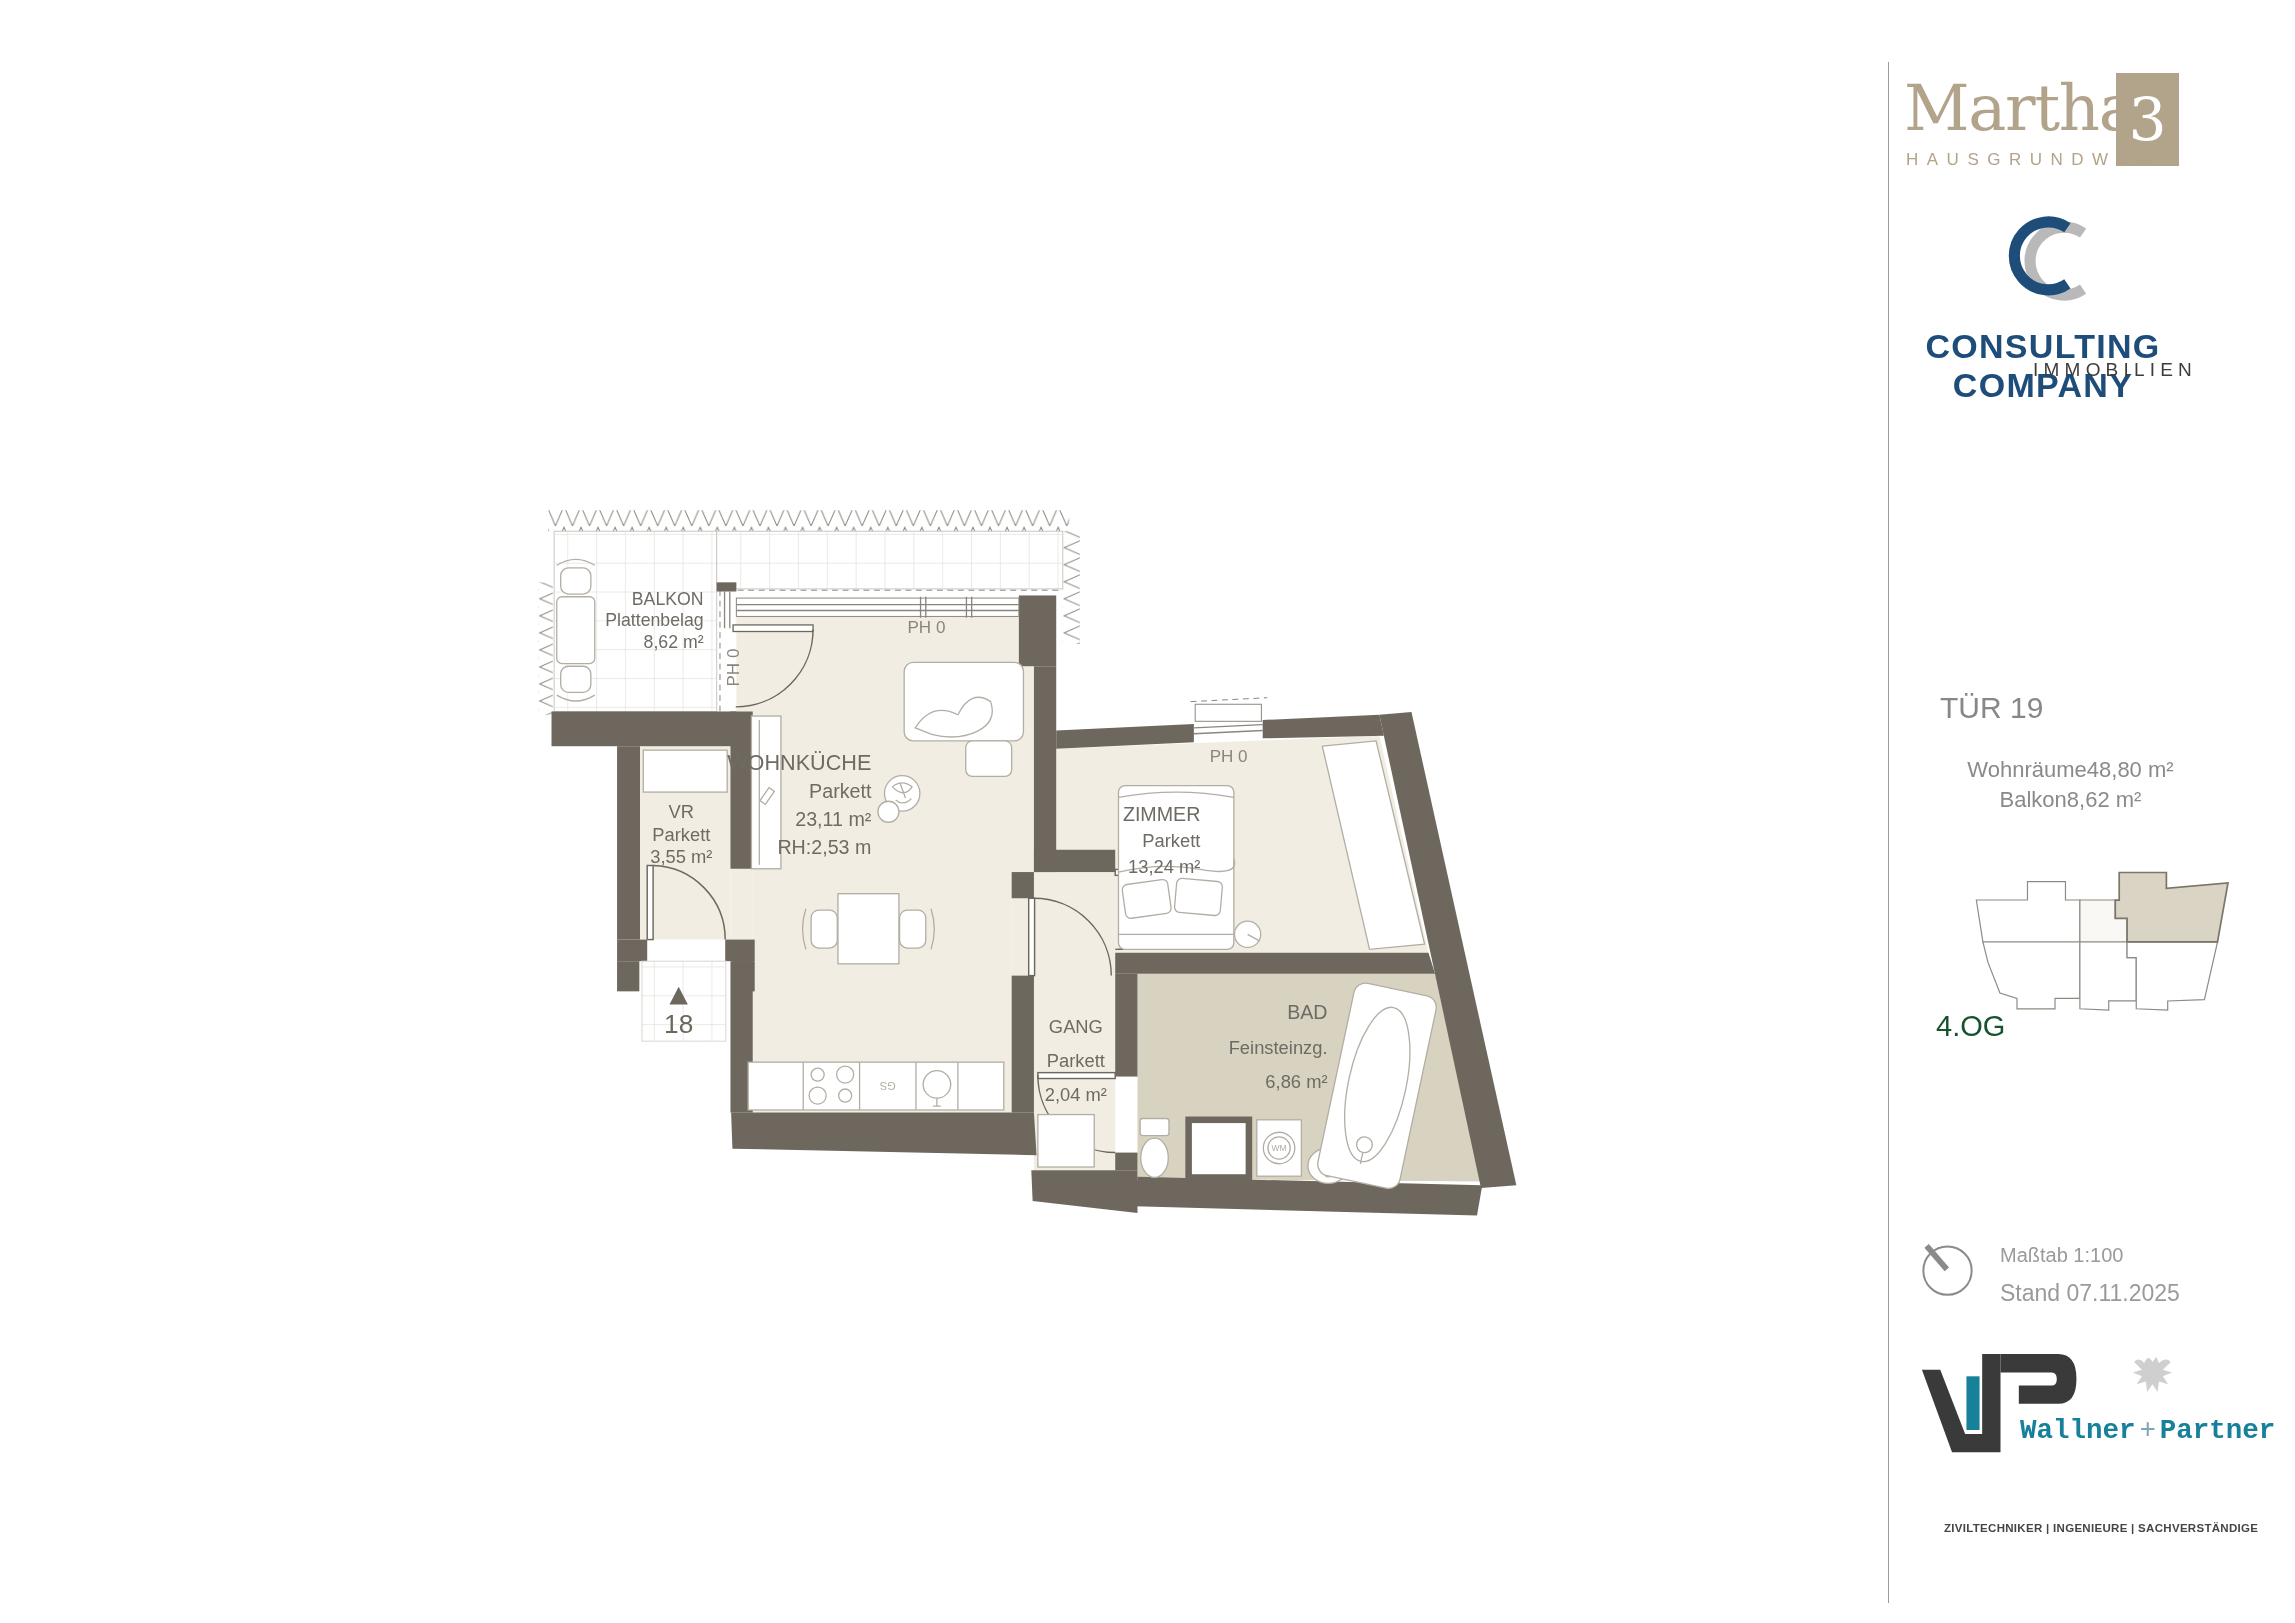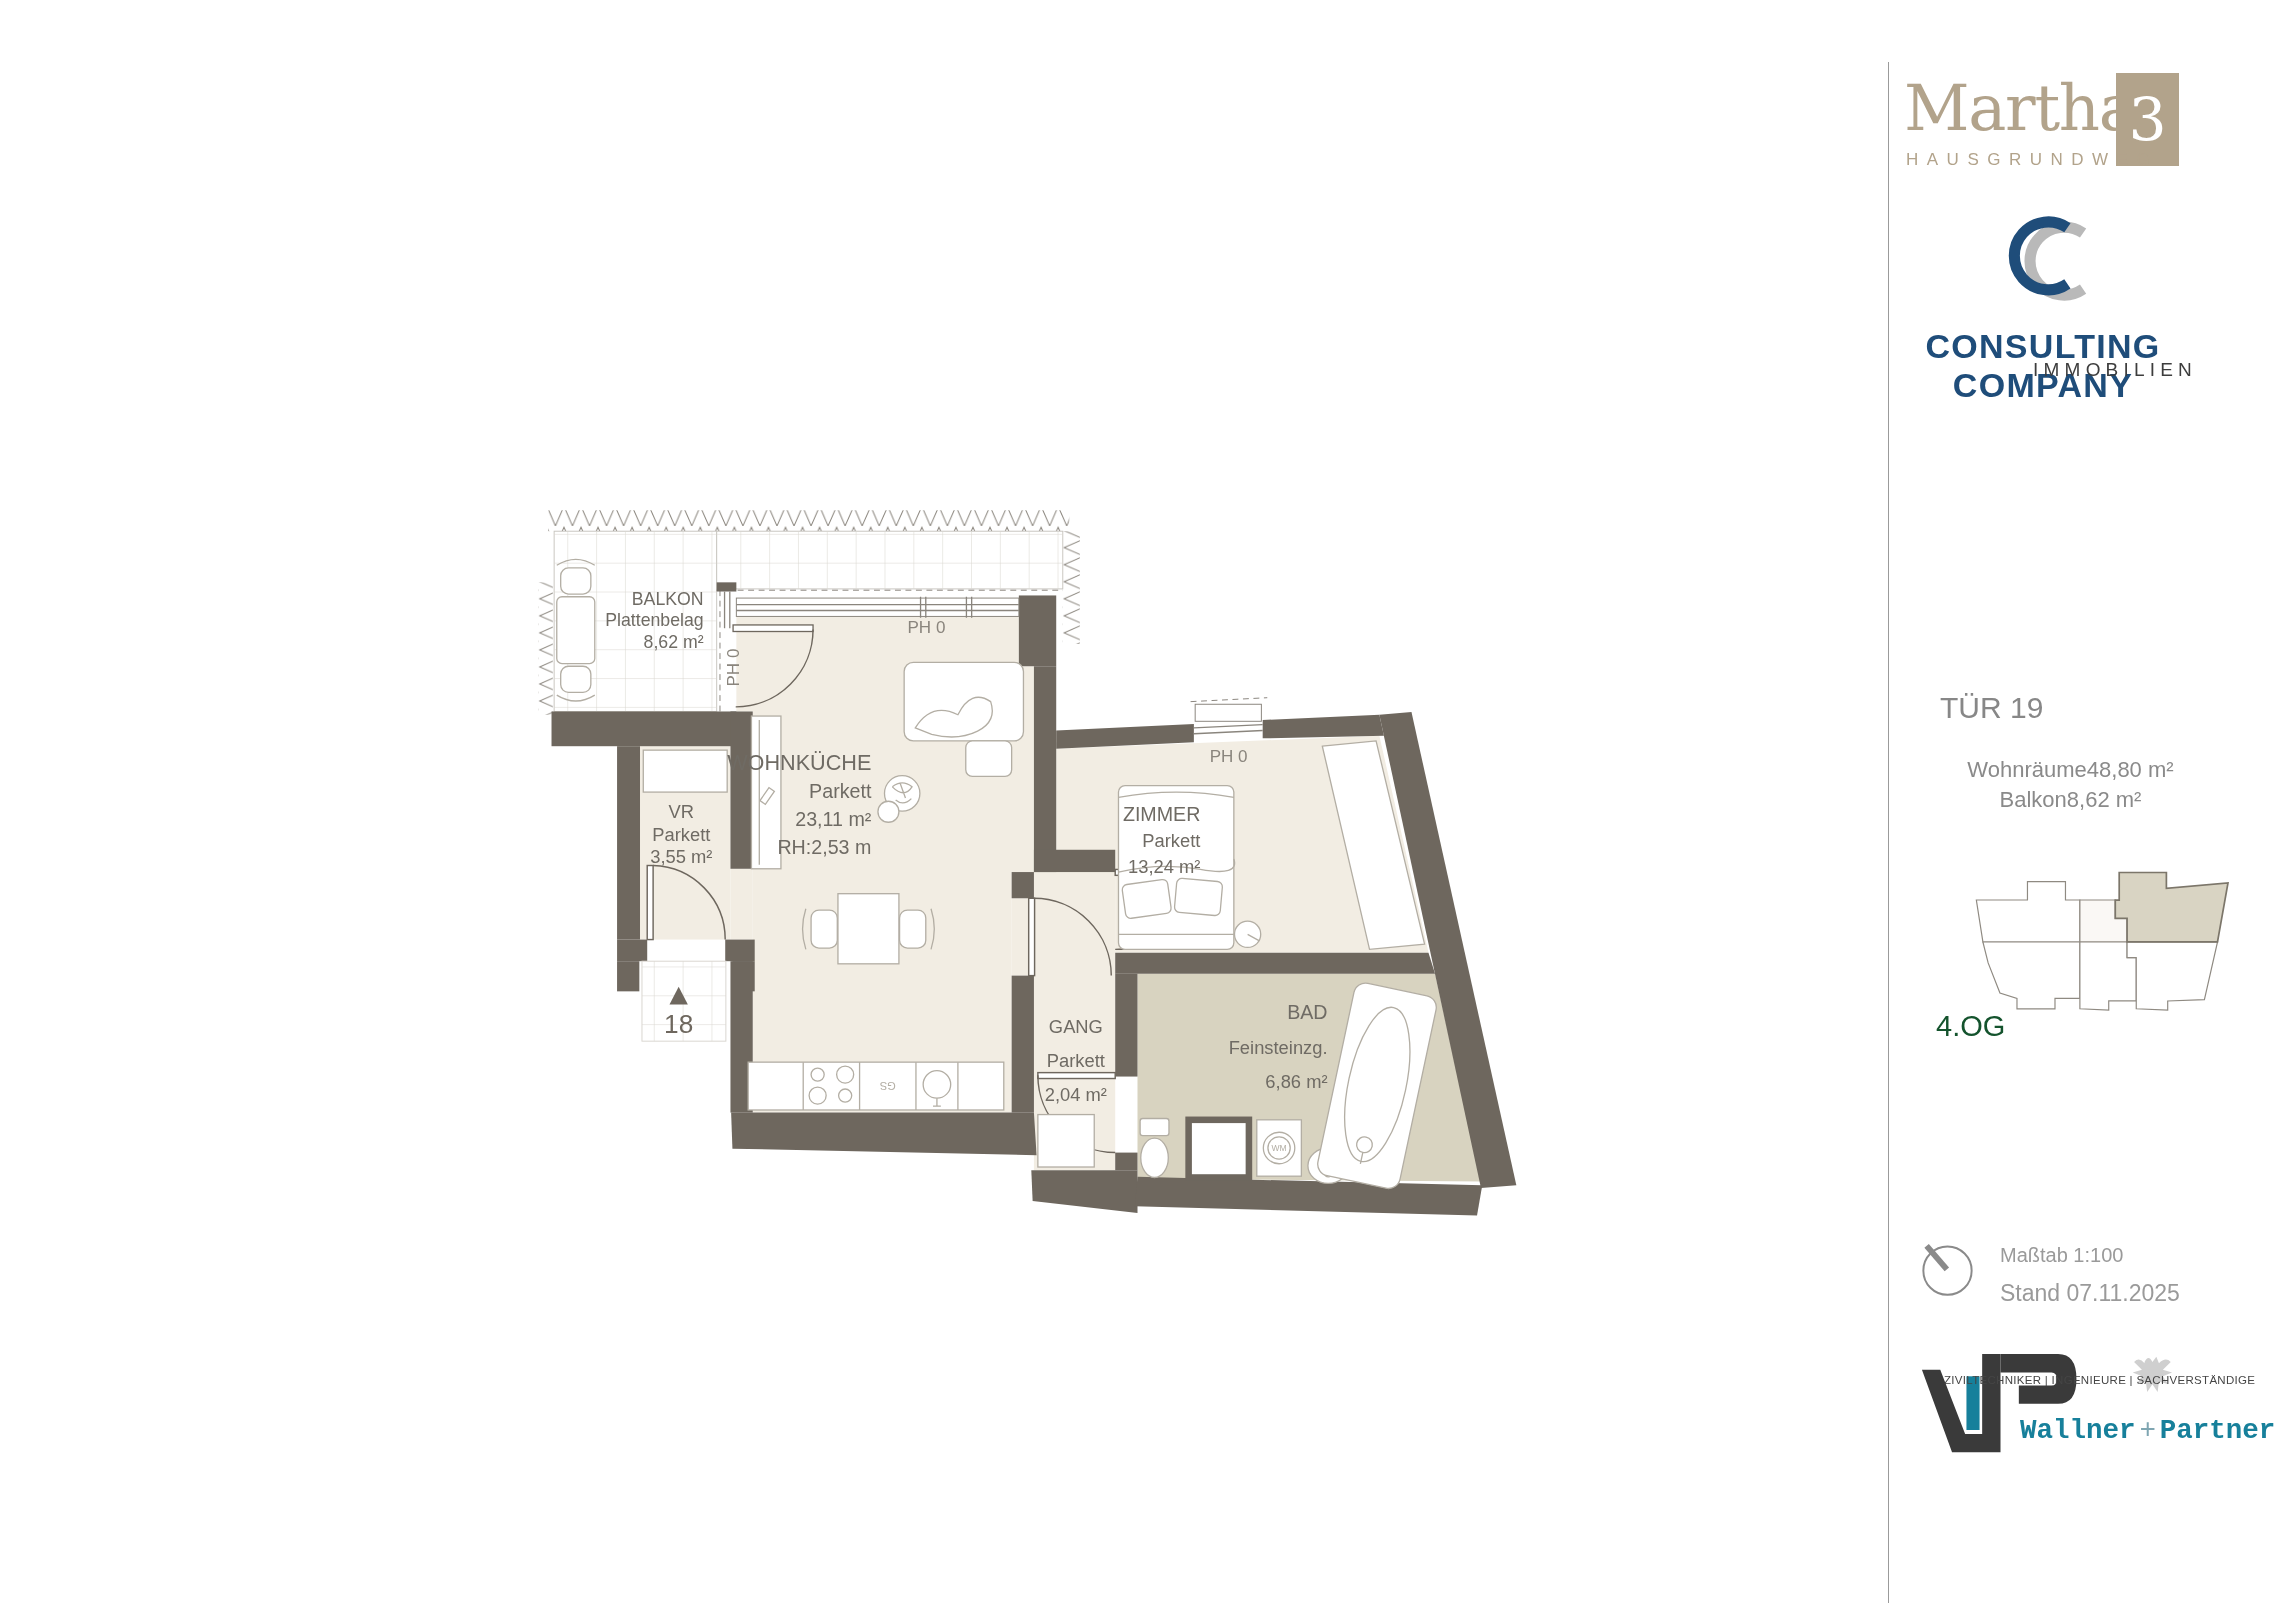--- a/index.html
+++ b/index.html
@@ -20,21 +20,21 @@
           letter-spacing:5.2px;}
   #tuer-title{left:1940px;top:691px;font-size:30px;color:#878787;}
   .tuer-row{left:1940px;width:261px;display:flex;justify-content:center;
             font-size:22px;color:#8a8a8a;margin-top:21px;}
   #tuer-row1{top:736px;} #tuer-row2{top:766px;}
   #og-label{left:1936px;top:1010px;font-size:29px;color:#14532d;}
   #masstab{left:2000px;top:1244px;font-size:20px;color:#9a9a9a;}
   #stand{left:2000px;top:1280px;font-size:23px;color:#9a9a9a;}
   #wp-name{left:2020px;top:1415px;font-size:27.5px;font-weight:bold;color:#17809b;font-family:Liberation Mono, monospace;}
   #wp-name .plus{color:#7fa6b2;font-weight:normal;padding:0 3.9px;}
-  #wp-tagline{left:1944px;top:1374px;font-size:11.5px;font-weight:normal;color:#454545;
+  #wp-tagline{left:1944px;top:1522px;font-size:11.5px;font-weight:bold;color:#454545;
               letter-spacing:0.3px;}
   #address{left:1914px;top:1481px;font-size:22px;color:#8f8f8f;line-height:30px;}
   
   text{font-family:"Liberation Sans",sans-serif;}
 </style>
 </head>
 <body>
 
 <div id="page">
 

